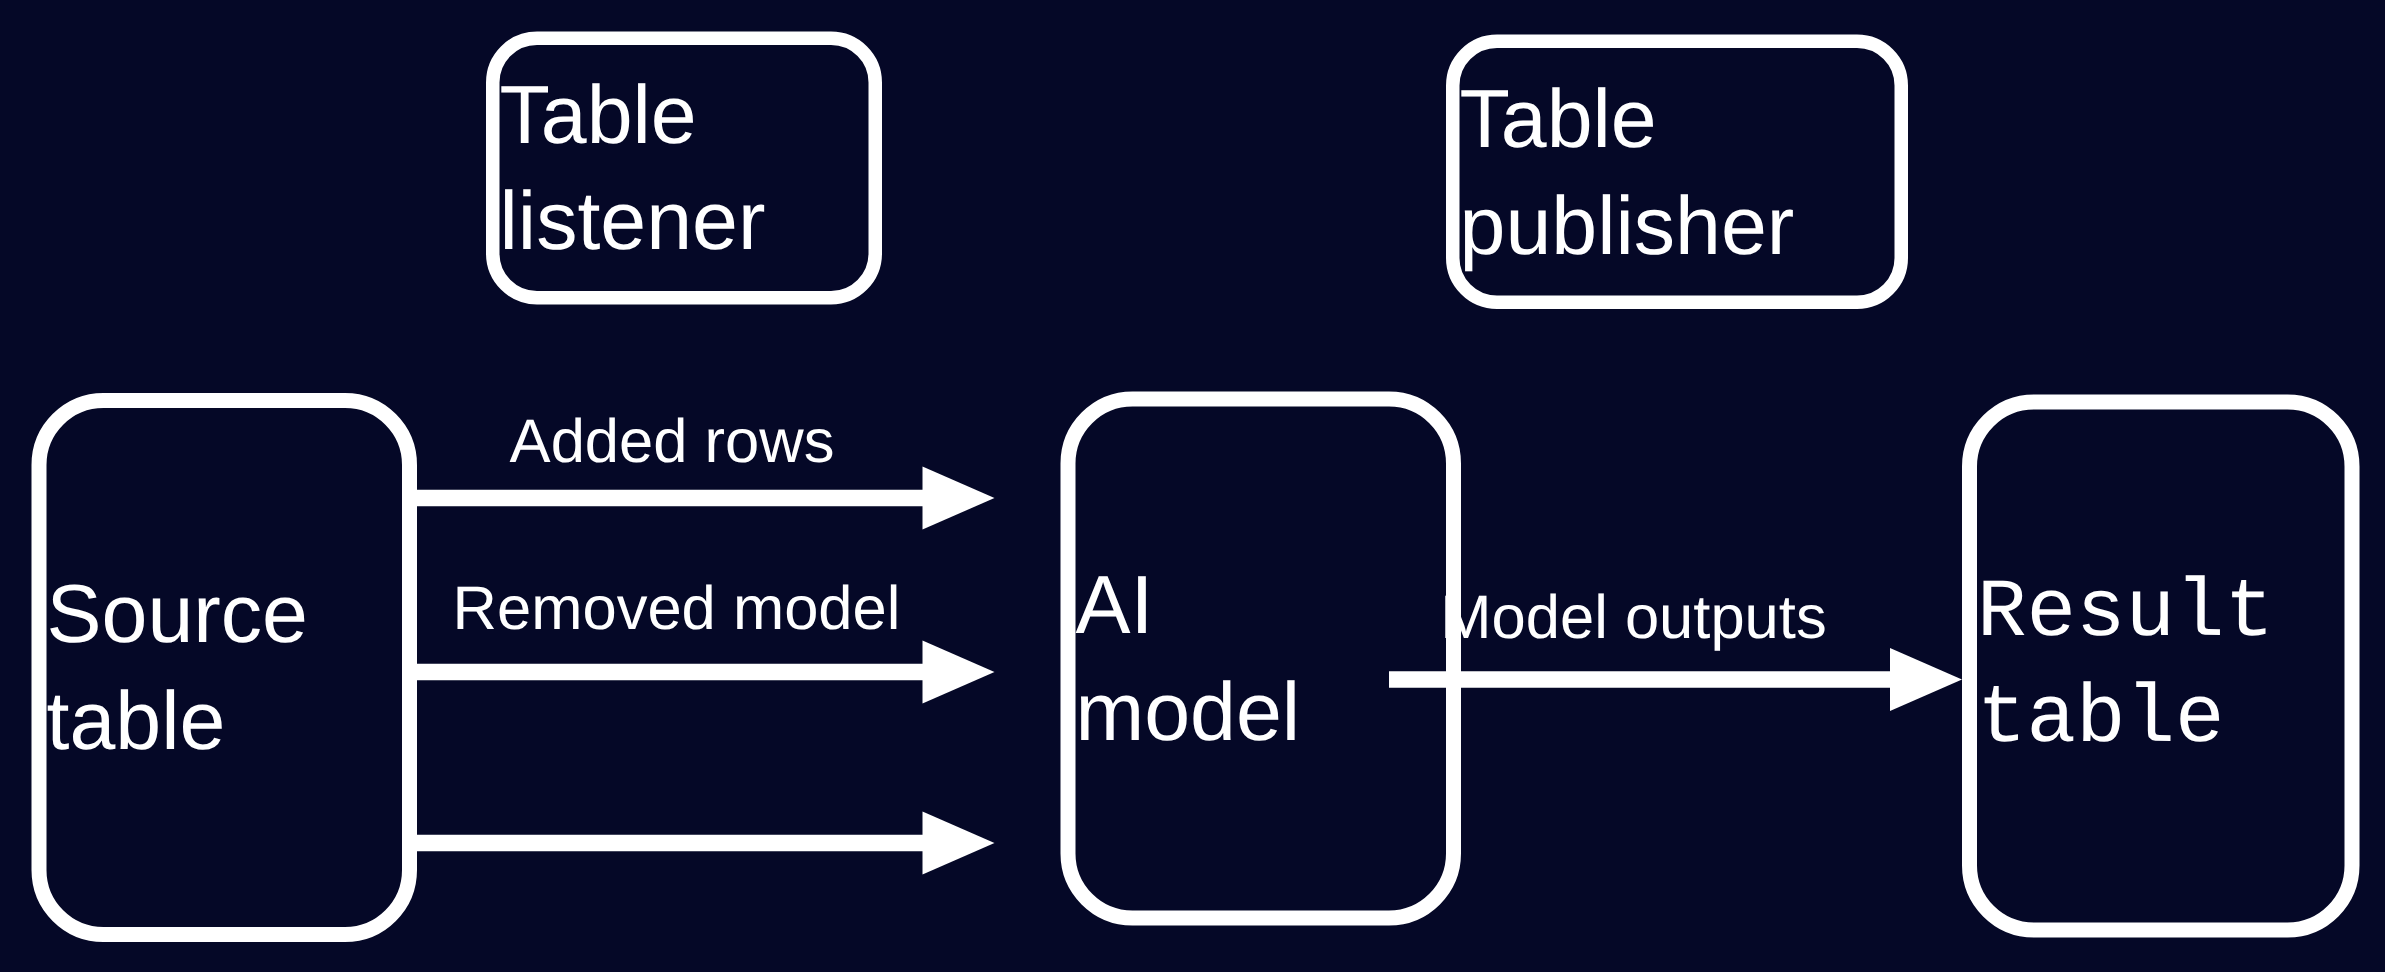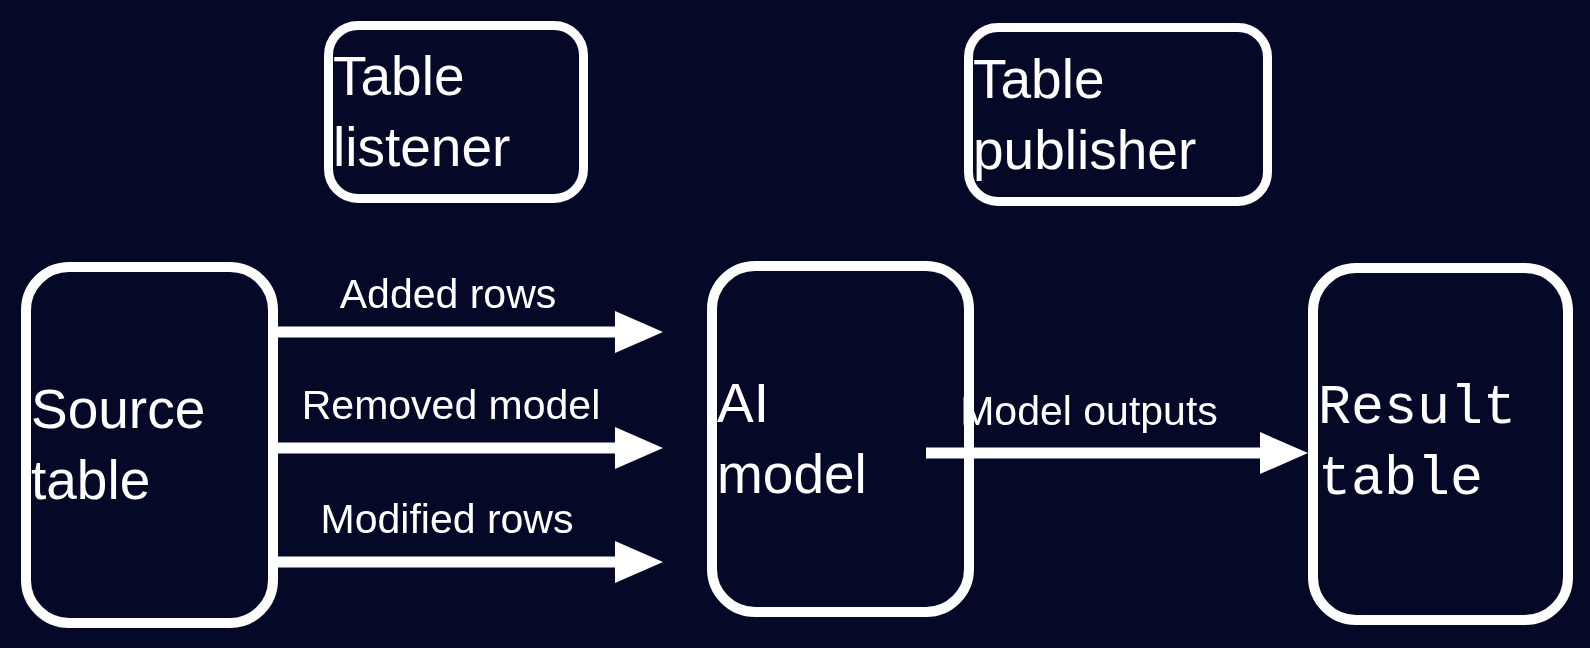--- a/index.html
+++ b/index.html
@@ -92,17 +92,16 @@
 
   <div class="node tall" style="left:1308px; top:263px; width:265px; height:362px;font-family:Liberation Mono, monospace;">
     <div>Result</div>
     <div>table</div>
   </div>
 
   <div class="edge-label" style="left:448px; top:270px;">Added rows</div>
 
   <div class="edge-label" style="left:451px; top:381px;">Removed model</div>
 
-  <div class="edge-label" style="left:447px; top:495px;">Modified rows</div>
 
   <div class="edge-label" style="left:1089px; top:387px;text-align:right;">Model outputs</div>
 
 </div>
 
 </body></html>

